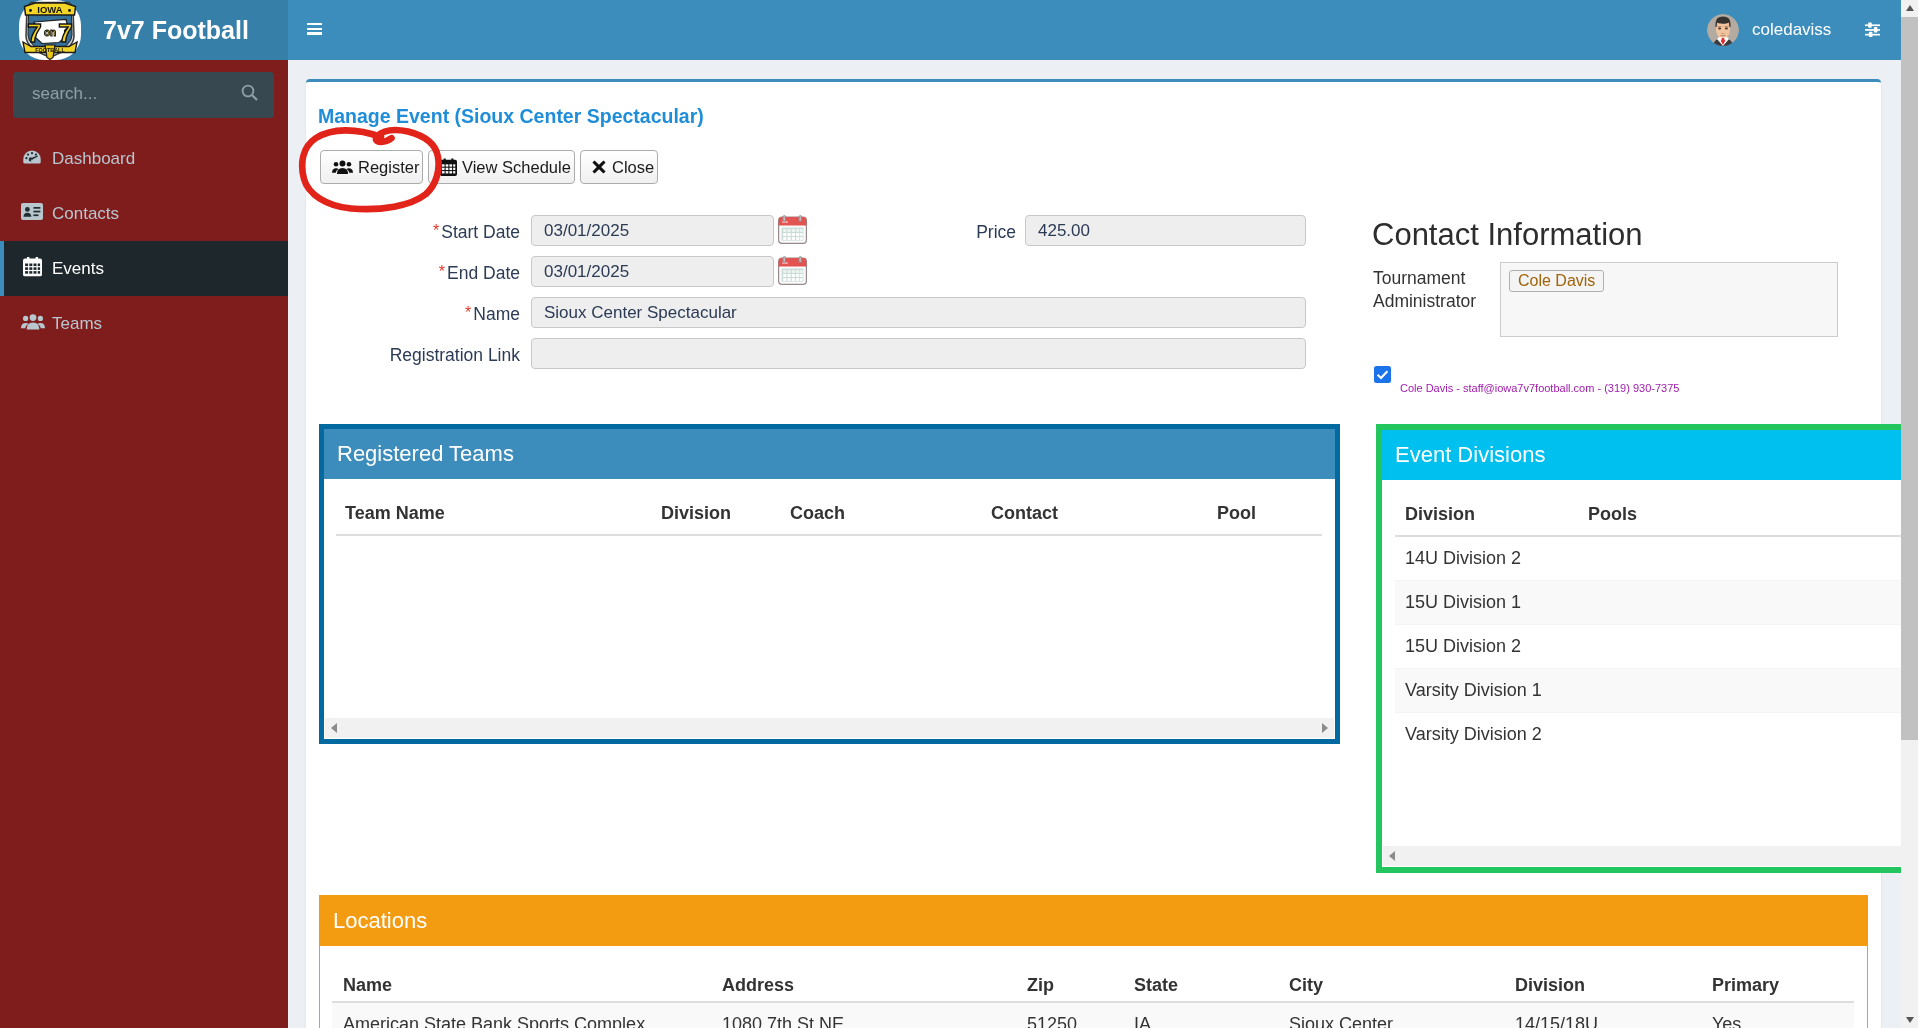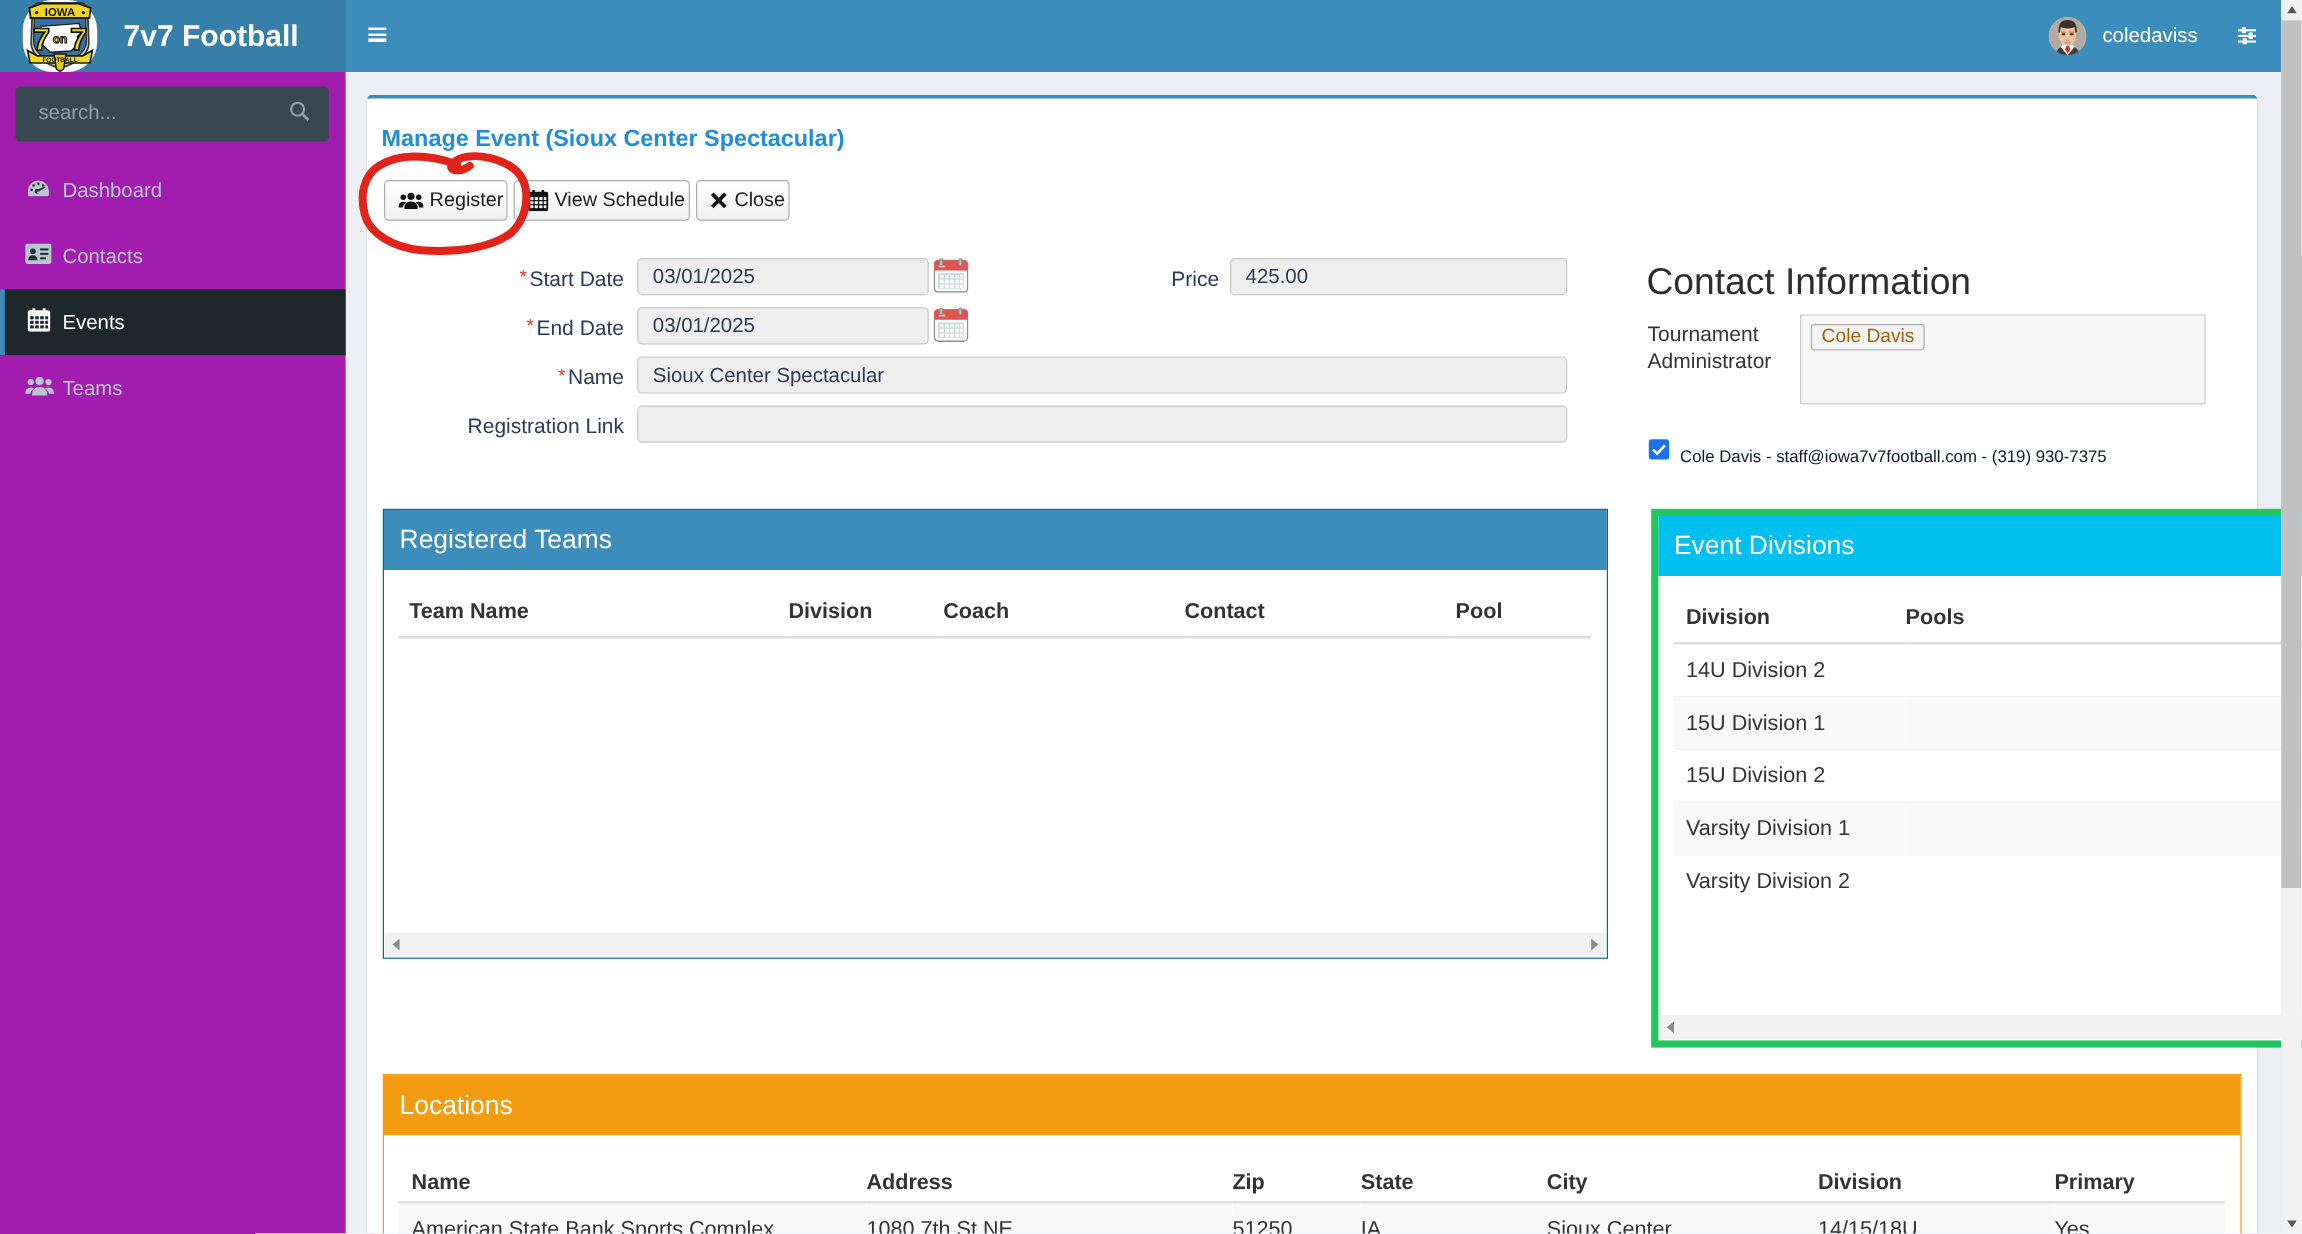--- a/index.html
+++ b/index.html
@@ -12,21 +12,21 @@
   #logoarea { left:0; top:0; width:288px; height:60px; background:#367fa9; }
   #logobox { left:19px; top:0px; width:62px; height:60px; background:#fff;border-radius:25px; }
   #brand { left:103px; top:0; height:60px; line-height:60px; color:#fff; font-size:25px; font-weight:bold; }
   #hamburger { left:307px; top:23px; }
   #hamburger div { width:15px; height:2.4px; background:#fff; margin-bottom:2.2px; }
   #avatar { left:1707px; top:14px; width:32px; height:32px; border-radius:50%; overflow:hidden; }
   #username { left:1752px; top:0; height:60px; line-height:60px; color:#fff; font-size:17px; }
   #sliders { left:1865px; top:22px; }
 
   
-  #sidebar { left:0; top:60px; width:288px; height:968px; background:#a21caf; }
+  #sidebar { left:0; top:60px; width:288px; height:968px; background:#7f1d1d; }
   #searchbox { position:absolute; left:13px; top:12px; width:261px; height:46px; background:#374850; border-radius:4px; }
   #searchbox span.ph { position:absolute; left:19px; top:12px; color:#90a0a8; font-size:17px; }
   #searchbox .mag { position:absolute; right:16px; top:12px; }
   .menuitem { position:absolute; left:0; width:288px; height:55px; color:#b8c7ce; font-size:17px; }
   .menuitem .mi-ico { position:absolute; left:21px; top:50%; transform:translateY(-50%); width:22px; text-align:center; }
   .menuitem .mi-txt { position:absolute; left:52px; top:50%; transform:translateY(-50%); }
   .menuitem.active { background:#1e282c; border-left:4px solid #3c8dbc; color:#fff; }
   .menuitem.active .mi-ico { left:17px; }
   .menuitem.active .mi-txt { left:48px; }
 
@@ -323,23 +323,23 @@
 <div class="abs" style="left:1372px; top:217px; font-size:31px; color:#2d2d2d;">Contact Information</div>
 <div class="abs" style="left:1373px; top:267px; width:120px; font-size:17.5px; color:#333; line-height:23px;">Tournament Administrator</div>
 <div class="abs" style="left:1500px; top:262px; width:338px; height:75px; background:#f7f7f7; border:1px solid #ccc;">
   <span style="position:absolute; left:8px; top:7px; padding:1px 8px; background:#f4f4f4; border:1px solid #b0b0b0; border-radius:3px; font-size:16px; color:#a16207;">Cole Davis</span>
 </div>
 <div class="abs" id="checkbox" style="left:1374px; top:366px; width:17px; height:17px; background:#1a73e8; border-radius:2.5px;">
   <svg width="17" height="17" viewBox="0 0 17 17">
       <path d="M3.6 8.7 L7 12 L13.4 5.2" fill="none" stroke="#fff" stroke-width="2.1" stroke-linecap="butt"></path>
     </svg>
 </div>
-<div class="abs" style="left:1400px; top:372px; font-size:14px; color:#0f172a;">Cole Davis - staff@iowa7v7football.com - (319) 930-7375</div>
-
-<div class="panel" style="left:319px; top:424px; width:1021px; height:375px; border:1px solid #0369a1;">
+<div class="abs" style="left:1400px; top:382px; font-size:11px; color:#a21caf;">Cole Davis - staff@iowa7v7football.com - (319) 930-7375</div>
+
+<div class="panel" style="left:319px; top:424px; width:1021px; height:320px; border:5px solid #0369a1;">
   <div class="phead" style="background:#3c8dbc;">Registered Teams</div>
   <table class="tbl" style="position:absolute; left:12px; top:60px; width:calc(100% - 25px);">
     <tbody>
         <tr>
       <th style="width:325px; padding-left:9px;">Team Name</th>
       <th style="width:129px;">Division</th>
       <th style="width:201px;">Coach</th>
       <th style="width:226px;">Contact</th>
       <th>Pool</th>
     </tr>

